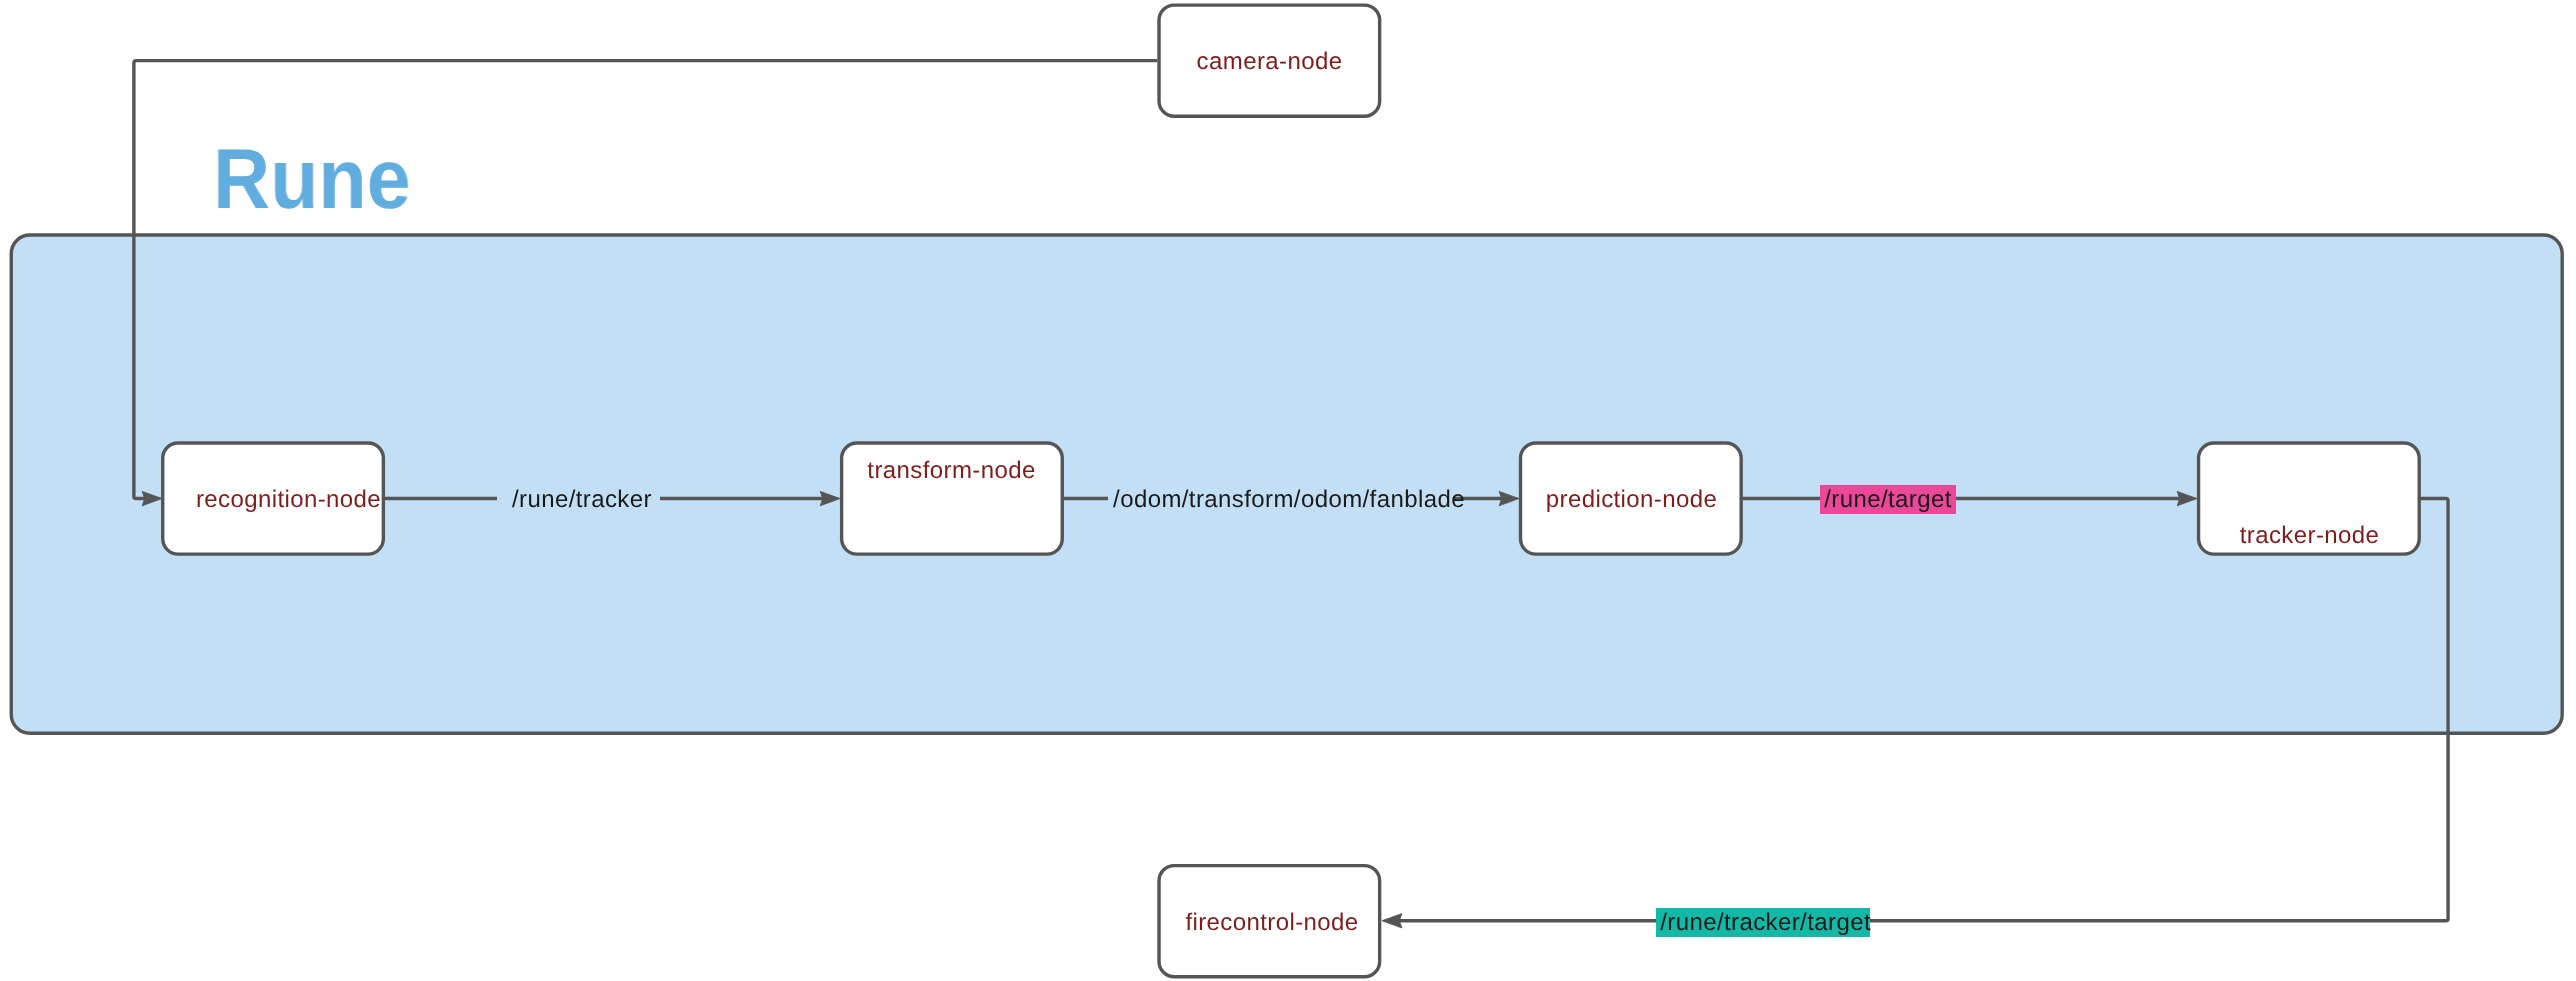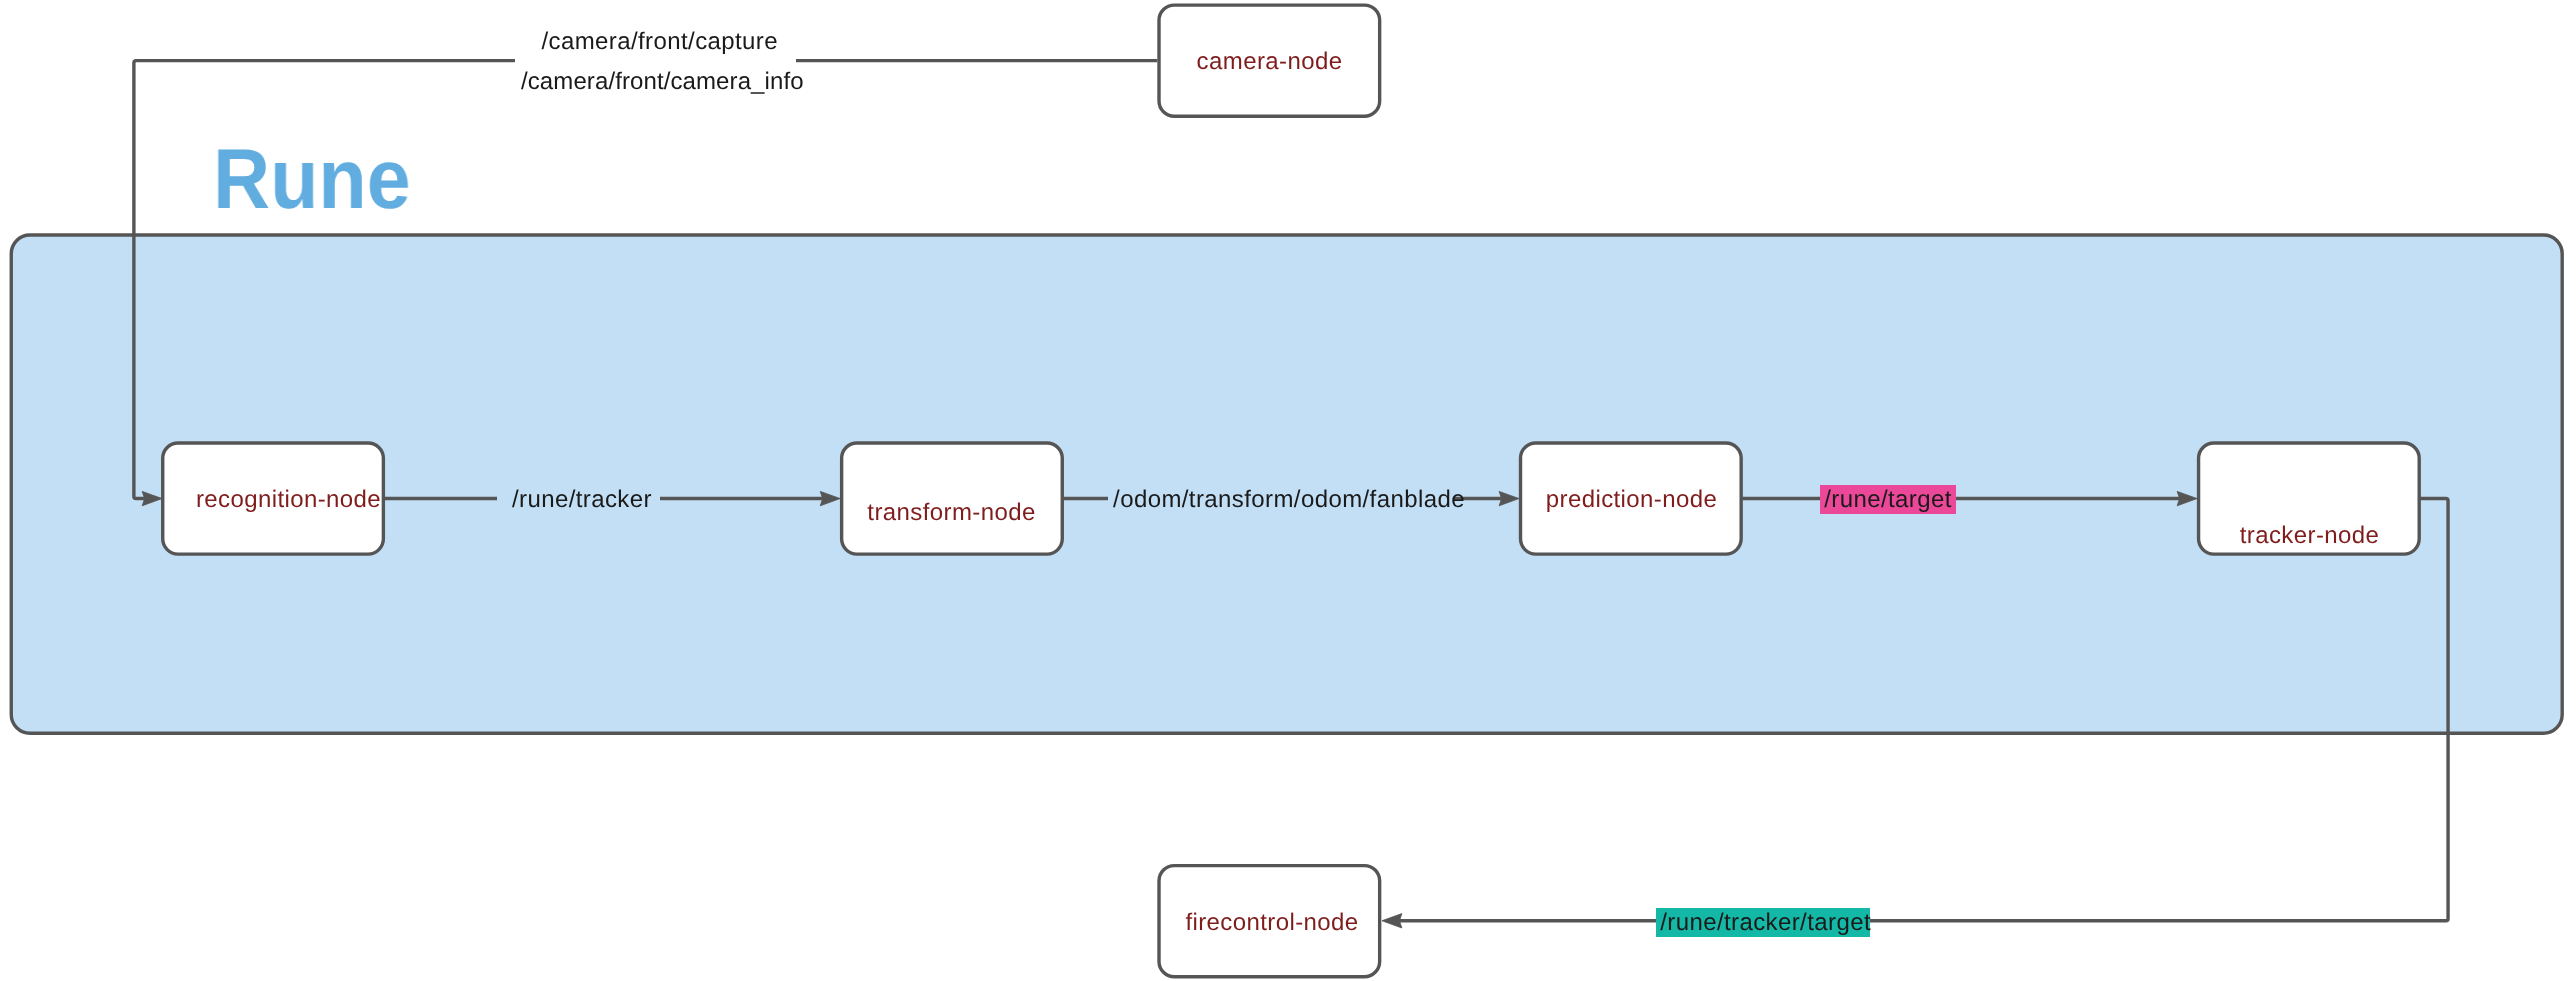--- a/index.html
+++ b/index.html
@@ -49,27 +49,23 @@
       <rect x="1791" y="522" width="260" height="131" rx="18" ry="18"></rect>
       <rect x="2590" y="522" width="260" height="131" rx="18" ry="18"></rect>
       <rect x="1365" y="1020" width="260" height="131" rx="18" ry="18"></rect>
     </g>
   </svg>
 
   <div class="group-title" style="left:213px;top:137px;">Rune</div>
 
   <div class="node-label" style="left:1159px;top:47px;width:221px;">camera-node</div>
   <div class="node-label" style="left:162px;top:485px;width:221px;margin-left:16px;">recognition-node</div>
-  <div class="node-label" style="left:841px;top:498px;width:221px;">transform-node</div>
+  <div class="node-label" style="left:841px;top:456px;width:221px;">transform-node</div>
   <div class="node-label" style="left:1521px;top:485px;width:221px;">prediction-node</div>
   <div class="node-label" style="left:2199px;top:485px;width:221px;margin-top:36px;">tracker-node</div>
   <div class="node-label" style="left:1159px;top:908px;width:226px;">firecontrol-node</div>
 
-  <div class="edge-label edge-label-multiline" style="left:515px;top:22px;width:281px;background:#ffffff;">
-    <div>/camera/front/capture</div>
-    <div class="edge-label-line-tight">/camera/front/camera_info</div>
-  </div>
   <div class="edge-label" style="left:497px;top:485px;width:163px;background:#c3dff5;padding-left:6.8px;box-sizing:border-box;">/rune/tracker</div>
   <div class="edge-label" style="left:1108px;top:485px;width:345px;background:#c3dff5;padding-left:5.1px;box-sizing:border-box;">/odom/transform/odom/fanblade</div>
   <div class="edge-label" style="left:1820px;top:485px;width:136px;background:#ec4899;padding-left:0px;box-sizing:border-box;">/rune/target</div>
   <div class="edge-label" style="left:1656px;top:908px;width:214px;background:#14b8a6;padding-left:4.2px;box-sizing:border-box;">/rune/tracker/target</div>
 </div>
 
 
 </body></html>

